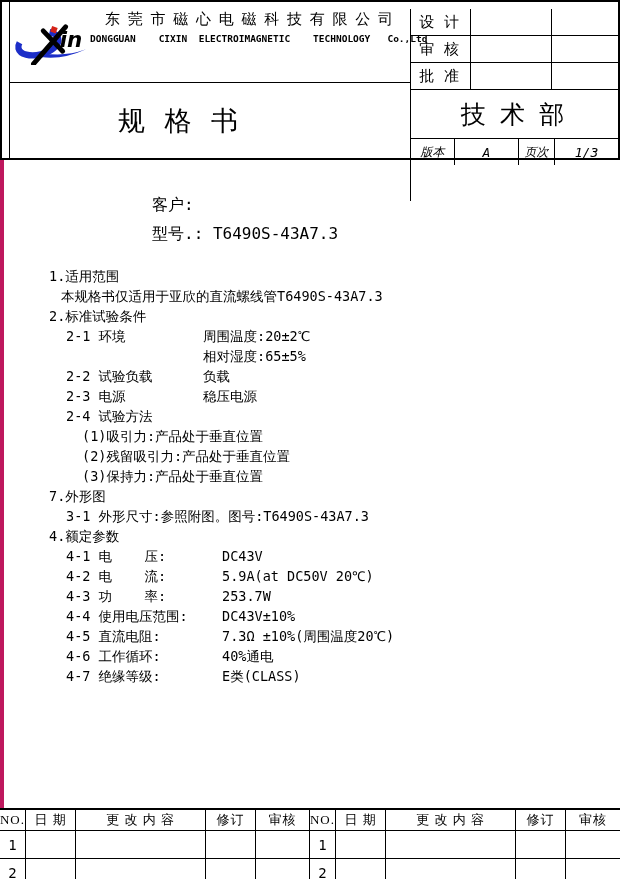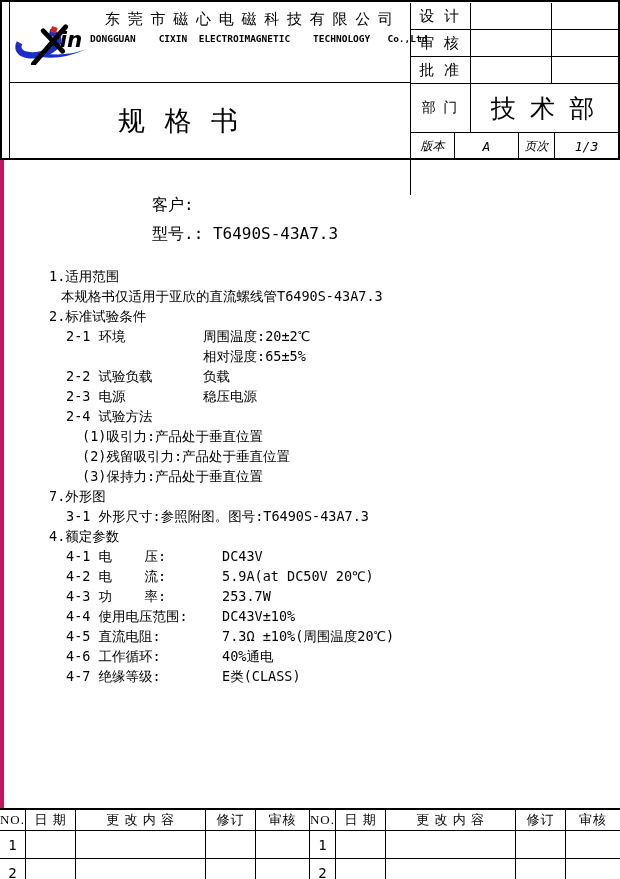--- a/index.html
+++ b/index.html
@@ -19,21 +19,21 @@
   .logo-svg { position:absolute; left:4px; top:18px; }
   .company { position:absolute; left:80px; top:8px; width:320px; text-align:center; }
   .company-cn { font-family:"Liberation Serif", serif; font-size:15px; letter-spacing:2px; white-space:pre; font-weight:500; }
   .company-en { font-family:"DejaVu Sans Mono","Liberation Mono", monospace; font-size:9.5px; font-weight:bold; white-space:pre; margin-top:4px; }
   .h-title-cell {
     position:absolute; left:8px; top:81px; width:400px; height:75px;
     display:flex; align-items:center; justify-content:center; padding-right:62px;
   }
   .doc-title { font-family:"Liberation Serif", serif; font-size:27px; white-space:pre; letter-spacing:2px; }
 
-  .h-right { position:absolute; left:408px; top:1px; width:208px; height:192px; border-left:1px solid #000;text-align:right; }
+  .h-right { position:absolute; left:408px; top:7px; width:208px; height:192px; border-left:1px solid #000;text-align:right; }
   .h-sign-row { display:flex; height:27px; border-bottom:1px solid #000; }
   .h-sign-label {
     width:60px; border-right:1px solid #000; display:flex; align-items:center; justify-content:center;
     font-family:"Liberation Serif", serif; font-size:15px; white-space:pre; letter-spacing:3px;
   }
   .h-sign-mid { width:81px; border-right:1px solid #000; }
   .h-sign-last { flex:1; }
   .h-dept-row { display:flex; height:49px; border-bottom:1px solid #000; }
   .h-dept-label {
     width:60px; border-right:1px solid #000; display:flex; align-items:center; justify-content:center;
@@ -122,21 +122,20 @@
         <div class="h-sign-label">审 核</div>
         <div class="h-sign-mid"></div>
         <div class="h-sign-last"></div>
       </div>
       <div class="h-sign-row">
         <div class="h-sign-label">批 准</div>
         <div class="h-sign-mid"></div>
         <div class="h-sign-last"></div>
       </div>
       <div class="h-dept-row">
-        <div class="h-dept-label">部 门</div>
         <div class="h-dept-value">技 术 部</div>
       </div>
       <div class="h-version-row">
         <div class="hv-label">版本</div>
         <div class="hv-a">A</div>
         <div class="hv-page-label">页次</div>
         <div class="hv-page-val">1/3</div>
       </div>
     </div>
   </div>

